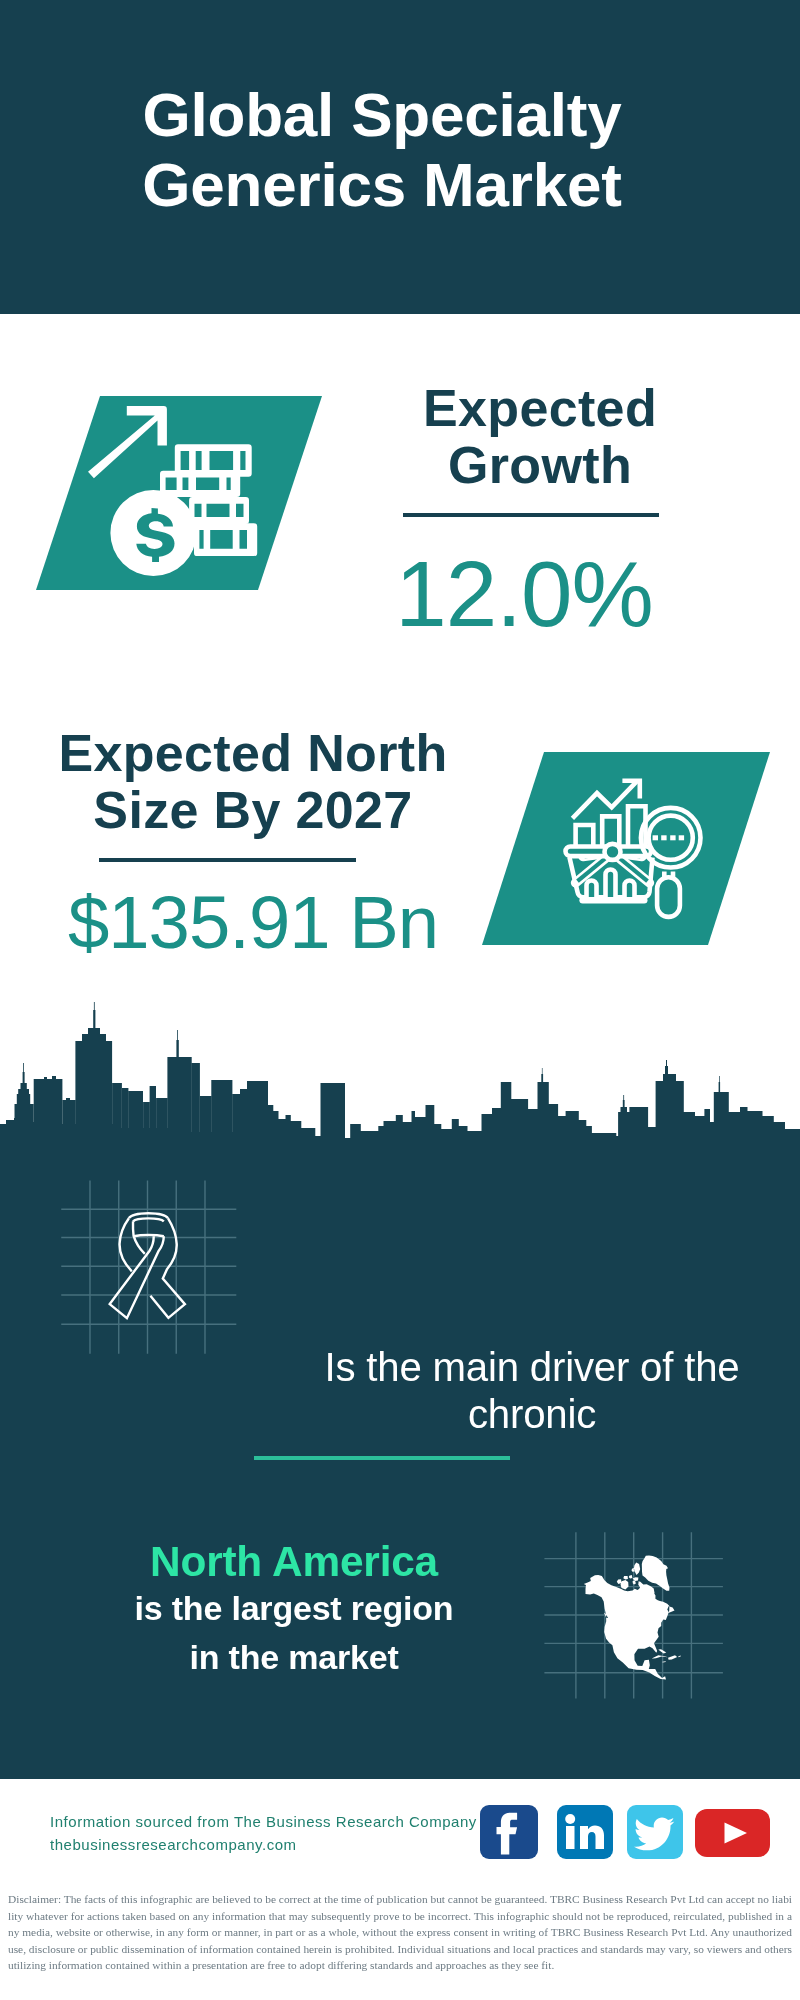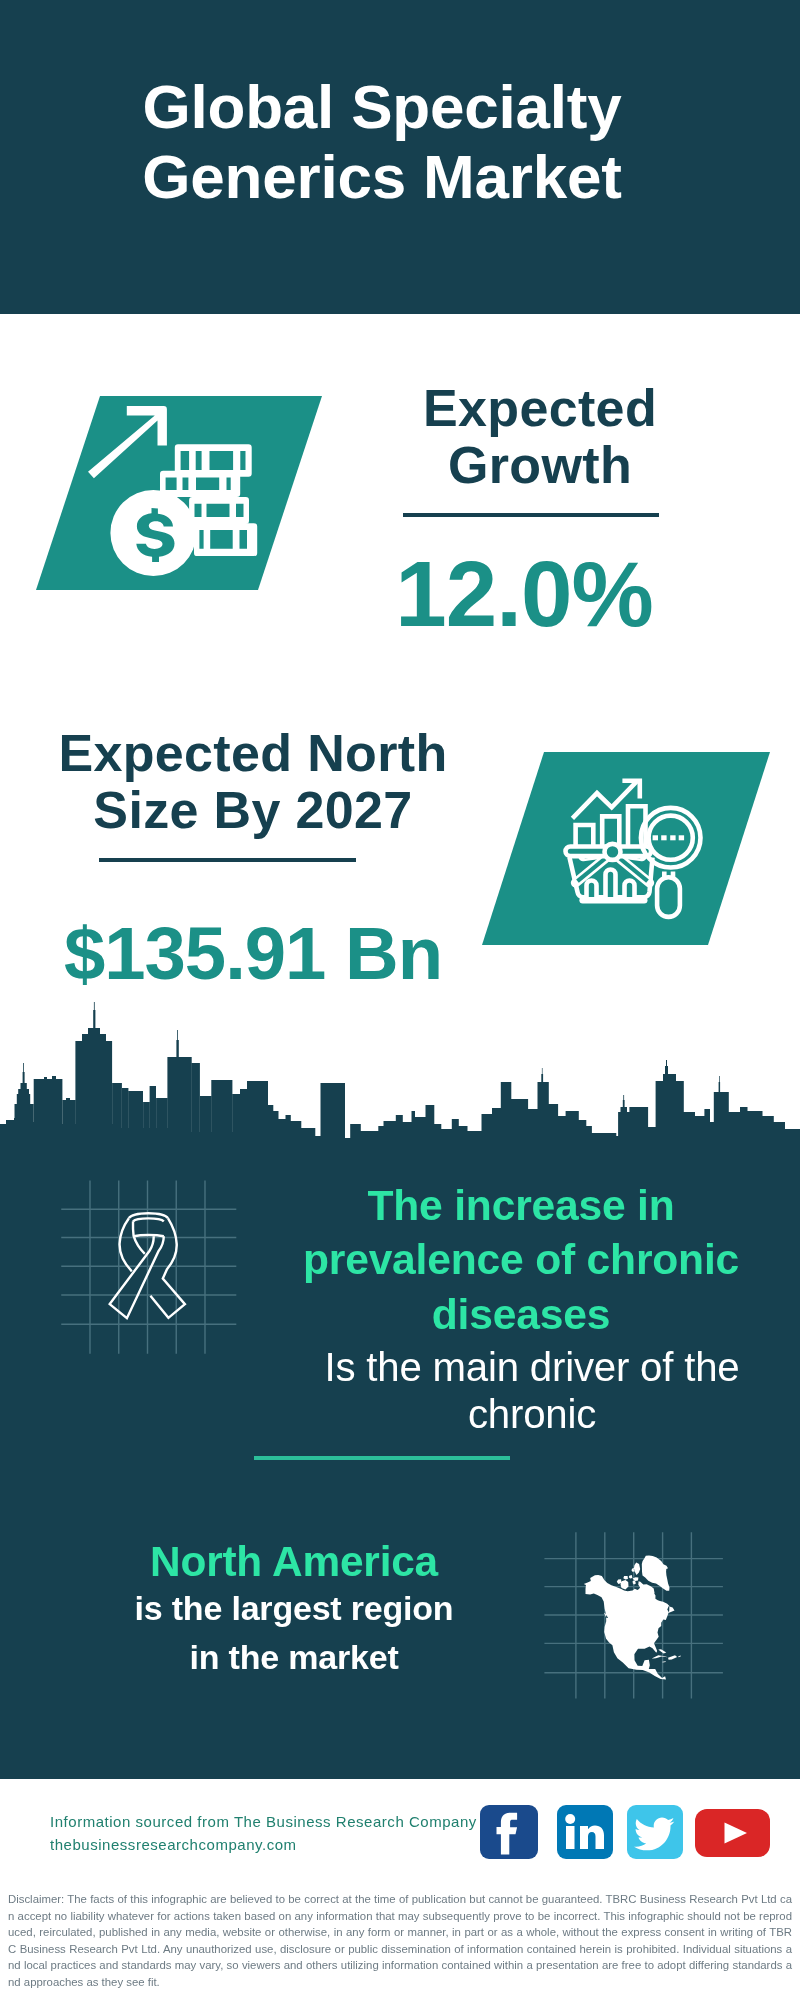--- a/index.html
+++ b/index.html
@@ -4,49 +4,49 @@
 <title>Global Specialty Generics Market</title>
 <style>
   html,body{margin:0;padding:0;}
   body{width:800px;height:2000px;background:#ffffff;
        font-family:"Liberation Sans",sans-serif;overflow:hidden;
        -webkit-font-smoothing:antialiased;}
   .page{position:relative;width:800px;height:2000px;overflow:hidden;}
 
   
   .header{position:absolute;left:0;top:0;width:800px;height:314px;background:#16404f;}
-  .header-title{position:absolute;left:0;top:72px;width:764px;text-align:center;color:#ffffff;
+  .header-title{position:absolute;left:0;top:80px;width:764px;text-align:center;color:#ffffff;
     font-size:62px;font-weight:bold;line-height:70px;letter-spacing:-0.2px;}
 
   
   .para{position:absolute;}
   .stat-head{position:absolute;color:#16404f;font-weight:bold;font-size:52px;
              line-height:57px;text-align:center;letter-spacing:0.35px;}
   .stat-rule{position:absolute;background:#16404f;height:4px;}
-  .stat-val{position:absolute;color:#1b9087;font-weight:bold;text-align:center;
+  .stat-val{position:absolute;color:#1b9087;font-weight:normal;text-align:center;
             letter-spacing:-1px;white-space:nowrap;}
 
   
   .darkpanel{position:absolute;left:0;width:800px;background:#16404f;}
   .skyline{position:absolute;left:0;width:800px;display:block;}
 
   
   .insight-hl{position:absolute;color:#2de5a5;font-weight:bold;text-align:center;
               letter-spacing:-0.2px;}
   .insight-sub{position:absolute;color:#ffffff;font-weight:normal;text-align:center;
               letter-spacing:-0.2px;}
   .insight-rule{position:absolute;background:#2cbf9a;height:4px;}
   .gridbox{position:absolute;}
 
   
   .footrule{position:absolute;left:0;width:800px;background:#16404f;height:5px;}
   .source{position:absolute;color:#20806f;font-size:15px;line-height:23px;letter-spacing:0.53px;}
   .social{position:absolute;border-radius:9px;}
   .discl{position:absolute;color:#6d7b84;font-size:11.38px;line-height:16.6px;
-         text-align:justify;word-break:break-all;font-family:Liberation Sans, sans-serif;}
+         text-align:justify;word-break:break-all;font-family:Liberation Serif, serif;}
 </style>
 </head>
 <body>
 
 <div class="page">
 
   <div class="header">
     <div class="header-title">
       <div>Global Specialty</div>
       <div>Generics Market</div>
@@ -88,21 +88,21 @@
     <div>Expected Growth</div>
   </div>
   <div class="stat-rule" style="left:403px;top:513px;width:256px;"></div>
   <div class="stat-val" style="left:324px;top:546px;width:400px;font-size:92.5px;line-height:96px;">12.0%</div>
 
   <div class="stat-head" style="left:53px;top:725px;width:400px;">
     <div>Expected North</div>
     <div>Size By 2027</div>
   </div>
   <div class="stat-rule" style="left:99px;top:858px;width:257px;"></div>
-  <div class="stat-val" style="left:53px;top:884px;width:400px;font-size:74.3px;line-height:78px;margin-top:31px;">$135.91 Bn</div>
+  <div class="stat-val" style="left:53px;top:884px;width:400px;font-size:74.3px;line-height:78px;">$135.91 Bn</div>
 
   <svg class="para" style="left:476px;top:748px;width:300px;height:202px" viewBox="0 0 300 202">
     <polygon points="68,4 294,4 232,197 6,197" fill="#1b9087"></polygon>
   </svg>
 
   <svg style="position:absolute;left:560px;top:775px;width:155px;height:150px" viewBox="560 775 155 150">
     <g fill="none" stroke="#ffffff" stroke-width="4.6" stroke-linecap="butt" stroke-linejoin="miter">
 
       <polyline points="572.4,818.3 597,793.1 611.7,807.3 637.5,780.7"></polyline>
       <polyline points="622.4,780.7 639.8,780.7 639.8,798.4"></polyline>
@@ -186,25 +186,20 @@
   </svg>
   <svg class="social" style="left:695px;top:1809px;width:75px;height:48px" viewBox="0 0 75 48">
     <rect x="0" y="0" width="75" height="48" rx="12" fill="#da2626"></rect>
     <path fill="#ffffff" d="M29.5,13.5 L52,24 L29.5,34.5 z"></path>
   </svg>
 
   <div class="discl" style="left:8px;top:1891px;width:784px;">Disclaimer: The facts of this infographic are believed to be correct at the time of publication but cannot be guaranteed. TBRC Business Research Pvt Ltd can accept no liability whatever for actions taken based on any information that may subsequently prove to be incorrect. This infographic should not be reproduced, reirculated, published in any media, website or otherwise, in any form or manner, in part or as a whole, without the express consent in writing of TBRC Business Research Pvt Ltd. Any unauthorized use, disclosure or public dissemination of information contained herein is prohibited. Individual situations and local practices and standards may vary, so viewers and others utilizing information contained within a presentation are free to adopt differing standards and approaches as they see fit.</div>
 
   <div class="darkpanel" style="top:1158px;height:616px;"></div>
 
-  <div class="insight-hl" style="left:271px;top:1178px;width:500px;font-size:42.6px;line-height:54.4px;">
-    <div>The increase in</div>
-    <div>prevalence of chronic</div>
-    <div>diseases</div>
-  </div>
   <div class="insight-sub" style="left:282px;top:1344px;width:500px;font-size:40.2px;line-height:47px;">
     <div>Is the main driver of the</div>
     <div>chronic</div>
   </div>
   <div class="insight-rule" style="left:254px;top:1456px;width:256px;"></div>
 
   <div class="insight-hl" style="left:44px;top:1535px;width:500px;font-size:42.4px;line-height:54.4px;">
     <div>North America</div>
   </div>
   <div class="insight-sub" style="left:44px;top:1584px;width:500px;font-size:34px;line-height:48.5px;font-weight:bold;">

